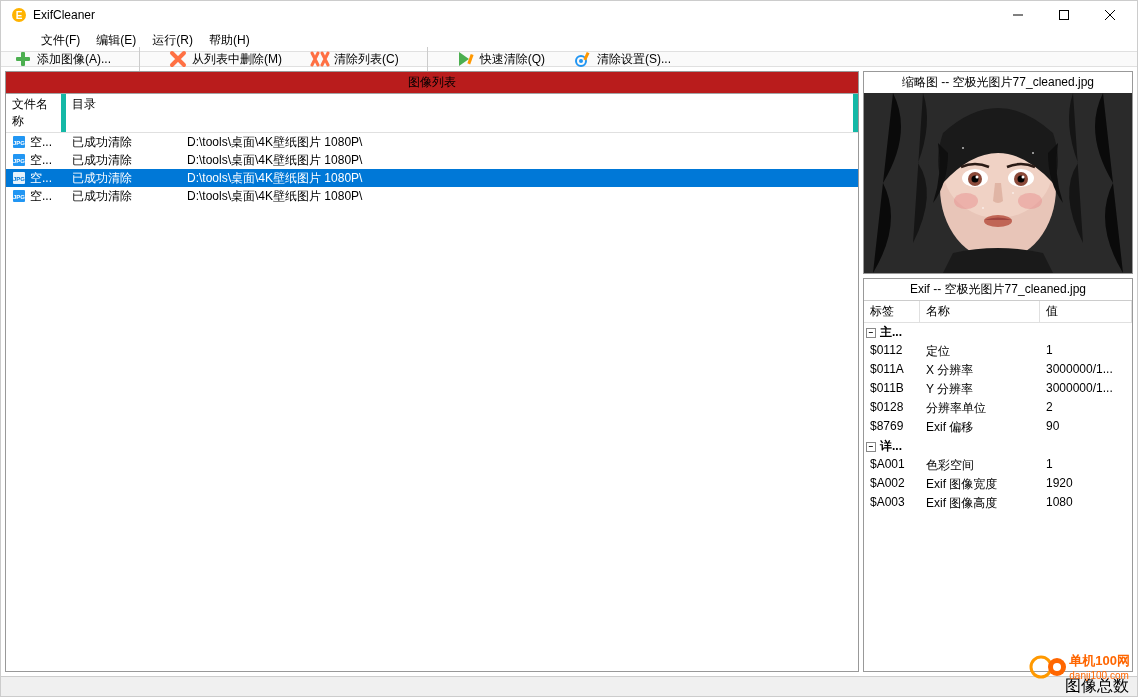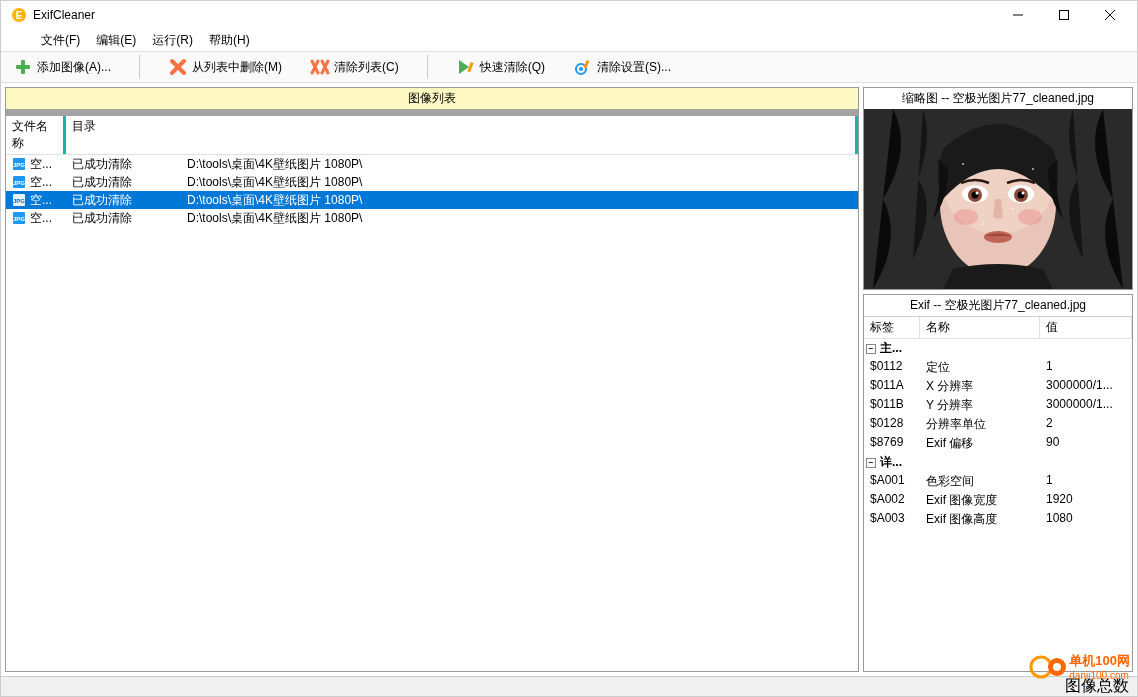--- a/index.html
+++ b/index.html
@@ -4,29 +4,29 @@
 <style>
 * { box-sizing: border-box; margin: 0; padding: 0; }
 body { font-family: "Microsoft YaHei", "Segoe UI", sans-serif; font-size: 12px; background: #fff; width: 1138px; height: 697px; overflow: hidden; display: flex; flex-direction: column; border: 1px solid #ccc; }
 .title-bar { height: 28px; display: flex; align-items: center; padding: 0 4px; background: #fff; }
 .title-icon { width: 16px; height: 16px; margin: 0 6px; display: inline-flex; align-items: center; justify-content: center; }
 .title-text { flex: 1; font-size: 12px; }
 .win-controls { display: flex; gap: 0; }
 .win-btn { width: 46px; height: 28px; display: flex; align-items: center; justify-content: center; cursor: pointer; }
 .menu-bar { height: 22px; display: flex; align-items: center; padding: 0 4px; background: #fff; margin-left: 28px; }
 .menu-item { padding: 2px 8px; cursor: pointer; }
-.toolbar { height: 32px; display: flex; align-items: center; padding: 4px 6px; border-top: 1px solid #e0e0e0; border-bottom: 1px solid #e0e0e0; background: #fafafa; gap: 16px; }
+.toolbar { height: 16px; display: flex; align-items: center; padding: 4px 6px; border-top: 1px solid #e0e0e0; border-bottom: 1px solid #e0e0e0; background: #fafafa; gap: 16px; }
 .tool-btn { display: flex; align-items: center; padding: 2px 6px; cursor: pointer; border-radius: 2px; gap: 4px; }
 .tool-sep { width: 1px; height: 24px; background: #ccc; margin: 0 6px; }
 .icon-box { width: 20px; height: 20px; display: inline-flex; align-items: center; justify-content: center; }
 .main-area { flex: 1; display: flex; overflow: hidden; }
 .left-panel { flex: 1; display: flex; flex-direction: column; border: 1px solid #999; margin: 4px 2px 4px 4px; }
-.panel-header { text-align: center; padding: 2px; border-bottom: 7px solid #a3a3a3; background: #fef9c3; }
+.panel-header { text-align: center; padding: 2px; border-bottom: 1px solid #a3a3a3; background: #b91c1c; }
 .list-header { display: flex; border-bottom: 1px solid #e0e0e0; background: #fff; }
-.list-header .col { padding: 2px 6px; border-right: 3px solid #14b8a6; }
+.list-header .col { padding: 2px 6px; border-right: 5px solid #14b8a6; }
 .list-body { flex: 1; overflow: auto; }
 .list-row { display: flex; align-items: center; height: 18px; cursor: pointer; }
 .list-row.selected { background: #0078d7; color: #fff; }
 .list-row .cell { padding: 0 6px; white-space: nowrap; overflow: hidden; display: flex; align-items: center; gap: 4px; }
 .col-file { width: 60px; }
 .col-status { width: 115px; }
 .col-dir { flex: 1; }
 .file-icon { width: 14px; height: 14px; display: inline-flex; align-items: center; justify-content: center; }
 .right-panel { width: 270px; display: flex; flex-direction: column; margin: 4px 4px 4px 2px; }
 .thumb-section { border: 1px solid #999; display: flex; flex-direction: column; margin-bottom: 4px; }

